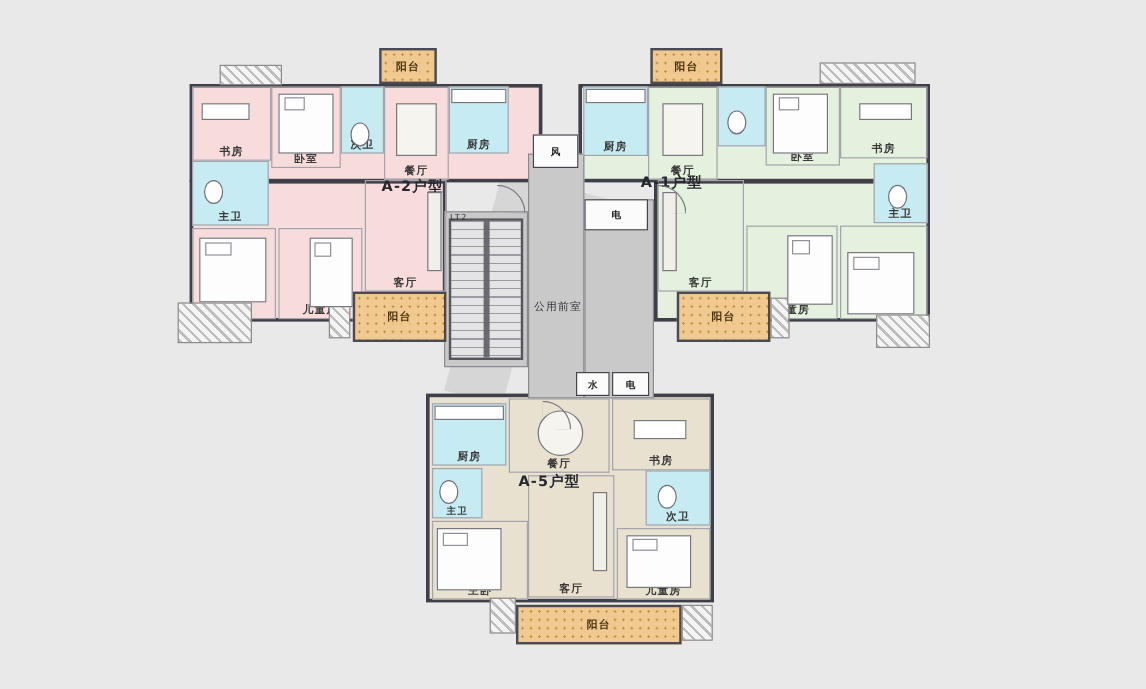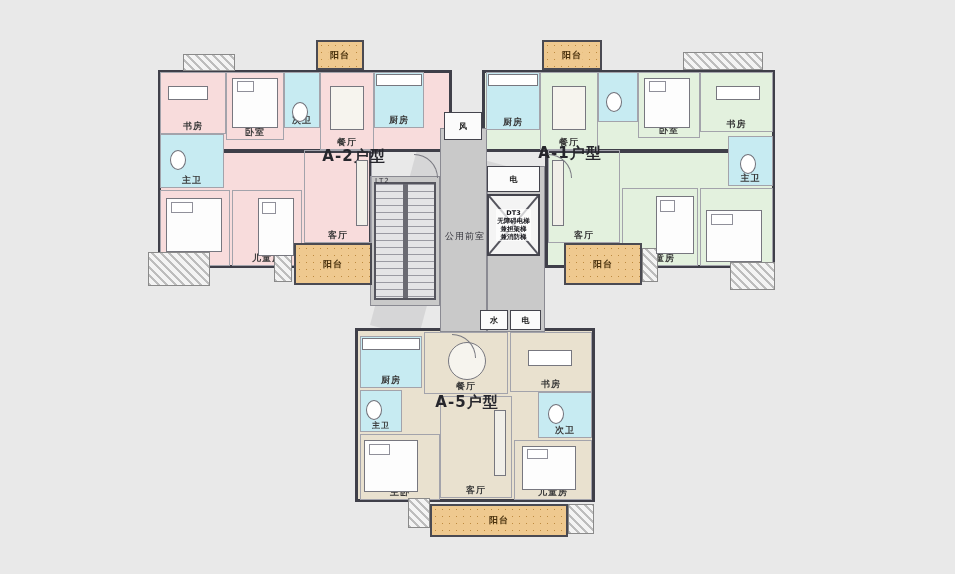--- a/index.html
+++ b/index.html
@@ -47,21 +47,21 @@
   .dtable{position:absolute;background:#f6f4ee;border:1px solid #77777f;box-sizing:border-box;}
   .round{border-radius:50%;}
   .sofa{position:absolute;background:#f1efe9;border:1px solid #77777f;box-sizing:border-box;}
   .desk{position:absolute;background:#fff;border:1px solid #77777f;box-sizing:border-box;}
   .counter{position:absolute;background:#fff;border:1px solid #77777f;box-sizing:border-box;}
   .toilet{position:absolute;background:#fff;border:1px solid #6f6f78;border-radius:50%;box-sizing:border-box;}
   .arc{position:absolute;box-sizing:border-box;border:1.5px solid #7a7a82;
        border-left:none;border-bottom:none;border-radius:0 100% 0 0;background:transparent;}
   
   .wm{position:absolute;background:rgba(120,120,126,0.16);transform:rotate(15deg);}
-  .typelbl{position:absolute;font-size:15px;font-weight:bold;color:#26262c;letter-spacing:1px;text-align:center;}
+  .typelbl{position:absolute;font-size:12px;font-weight:bold;color:#26262c;letter-spacing:1px;text-align:left;}
 </style>
 </head>
 <body>
 
 <div class="plan">
 
   <div class="wm" style="left:395px;top:135px;width:50px;height:200px;"></div>
   <div class="wm" style="left:445px;top:165px;width:110px;height:44px;"></div>
   <div class="wm" style="left:468px;top:228px;width:58px;height:110px;"></div>
 
@@ -73,38 +73,26 @@
 
   <div class="core" style="left:440px;top:128px;width:47px;height:204px;"></div>
   <div class="core" style="left:487px;top:166px;width:58px;height:166px;"></div>
   <div class="core" style="left:370px;top:176px;width:70px;height:130px;"></div>
 
   <div class="stairs" style="left:374px;top:182px;width:62px;height:118px;">
     <div class="stair-divider"></div>
   </div>
   <div class="corelbl" style="left:375px;top:177px;font-size:7px;">LT2</div>
 
-  <div class="corelbl" style="left:425px;top:230px;width:80px;text-align:center;">公用前室</div>
+  <div class="corelbl" style="left:425px;top:249px;width:80px;text-align:center;">公用前室</div>
 
   <div class="sbox" style="left:487px;top:166px;width:53px;height:26px;">
     <span>电</span>
   </div>
 
-  <div class="ebox" style="left:487px;top:194px;width:53px;height:62px;">
-    <svg viewBox="0 0 100 100" preserveAspectRatio="none">
-      <line x1="0" y1="0" x2="100" y2="100" stroke="#55555e" stroke-width="2" vector-effect="non-scaling-stroke"></line>
-      <line x1="100" y1="0" x2="0" y2="100" stroke="#55555e" stroke-width="2" vector-effect="non-scaling-stroke"></line>
-    </svg>
-    <div class="etext">
-      <div>DT3</div>
-      <div>无障碍电梯</div>
-      <div>兼担架梯</div>
-      <div>兼消防梯</div>
-    </div>
-  </div>
 
 
   <div class="sbox" style="left:480px;top:310px;width:28px;height:20px;">
     <span>水</span>
   </div>
   <div class="sbox" style="left:510px;top:310px;width:31px;height:20px;">
     <span>电</span>
   </div>
   <div class="sbox" style="left:444px;top:112px;width:38px;height:28px;">
     <span>风</span>

